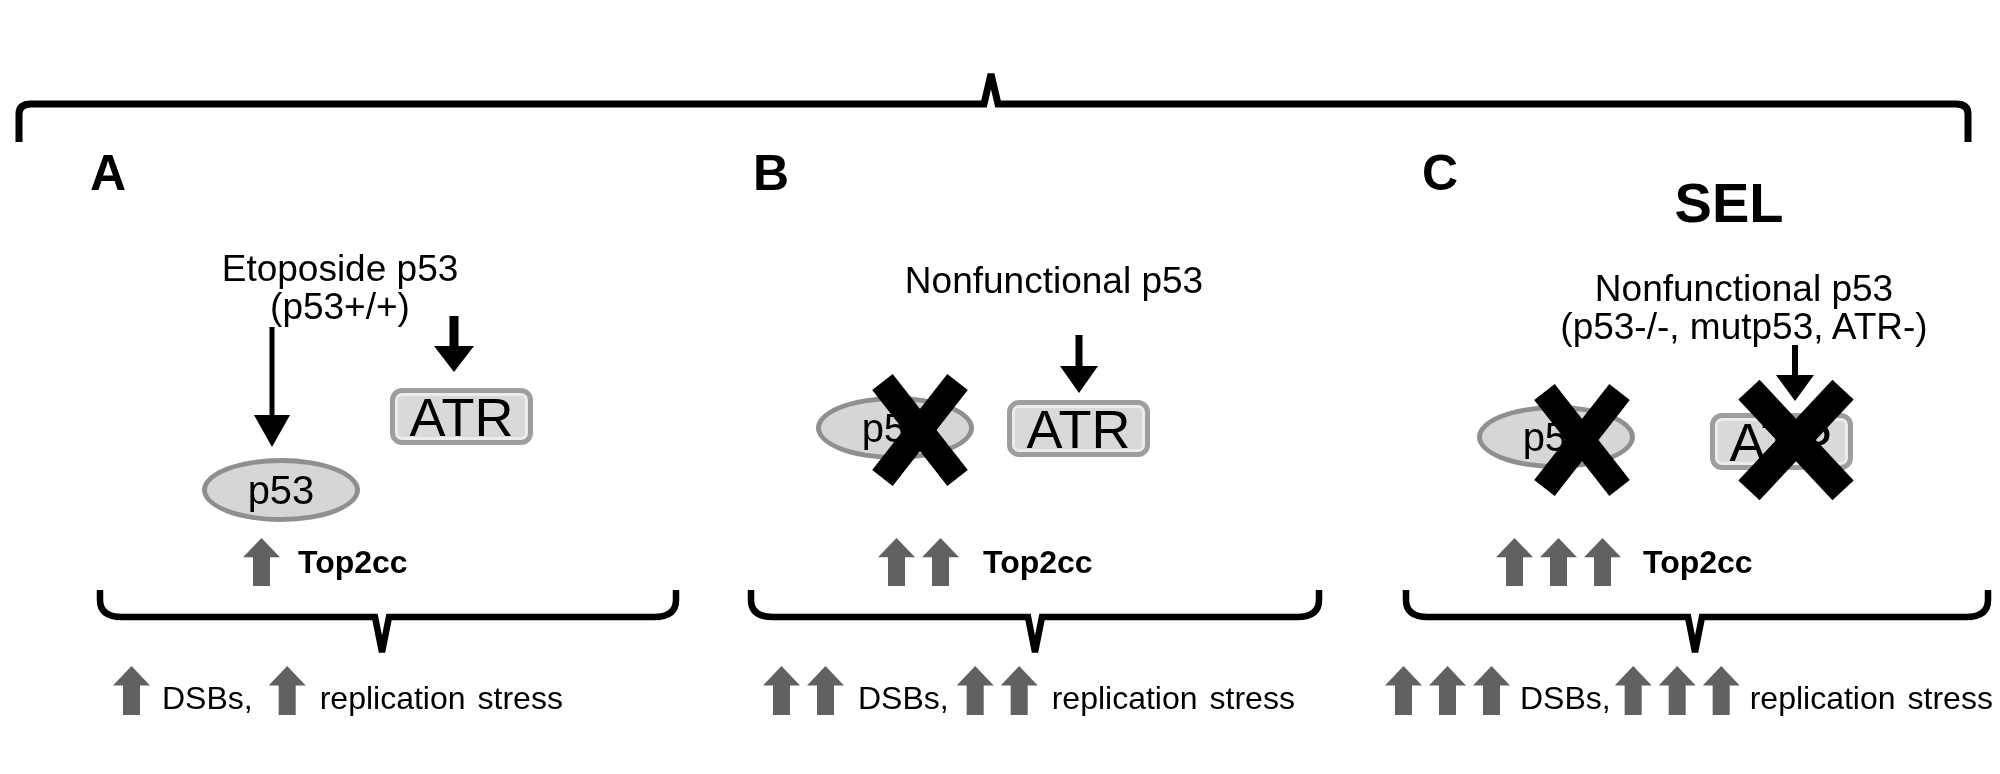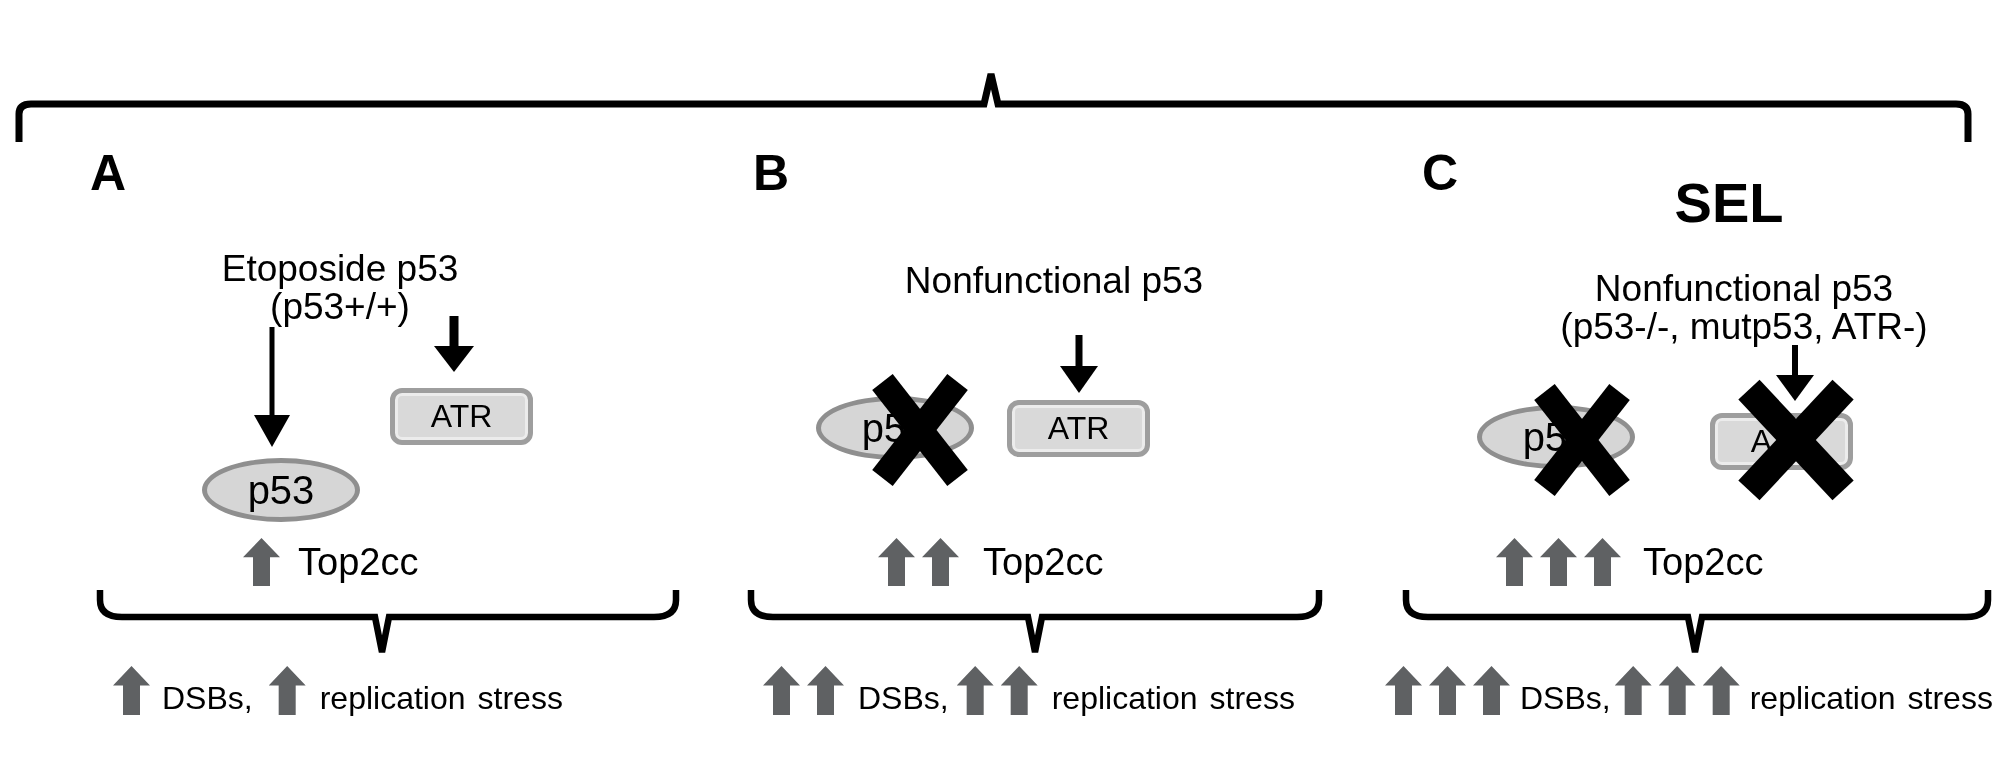--- a/index.html
+++ b/index.html
@@ -57,21 +57,21 @@
     font-size:40px;
   }
   #pa .ellipse{left:142px;top:353px;}
   #pb .ellipse{left:116px;top:291px;}
   #pc .ellipse{left:127px;top:300px;}
   .atrbox{
     position:absolute;width:133px;height:47px;
     background:#d9d9d9;border:5px solid #9e9e9e;border-radius:12px;
     box-shadow:inset 0 0 0 3px #ececec;
     display:flex;align-items:center;justify-content:center;
-    font-size:32px;
+    font-size:54px;
   }
   #pa .atrbox{left:330px;top:283px;}
   #pb .atrbox{left:307px;top:295px;}
   #pc .atrbox{left:360px;top:308px;}
   
   .xmark{position:absolute;--len:122px;--thick:26px;--rot:52deg;}
   .xmark::before,.xmark::after{
     content:"";position:absolute;left:50%;top:50%;
     width:var(--len);height:var(--thick);background:#000;
   }
@@ -87,21 +87,21 @@
   }
   .dsbrow .ua{height:49px;}
   .agroup{display:flex;flex:0 0 auto;}
   .t2row .agroup{gap:7px;}
   .dsbrow .agroup{gap:7px;}
   
   .t2row{position:absolute;display:flex;align-items:center;}
   #pa .t2row{left:183px;top:433px;gap:18px;}
   #pb .t2row{left:178px;top:433px;gap:24px;}
   #pc .t2row{left:146px;top:433px;gap:22px;}
-  .t2txt{font-size:38px;line-height:1;}
+  .t2txt{font-size:32px;line-height:1;font-weight:bold;}
   
   .brace{position:absolute;top:485px;height:70px;}
   #pa .brace{left:36px;width:584px;}
   #pb .brace{left:47px;width:576px;}
   #pc .brace{left:52px;width:590px;}
   
   .dsbrow{position:absolute;display:flex;align-items:flex-start;}
   #pa .dsbrow{left:53px;top:561px;}
   #pb .dsbrow{left:63px;top:561px;}
   #pc .dsbrow{left:35px;top:561px;}

